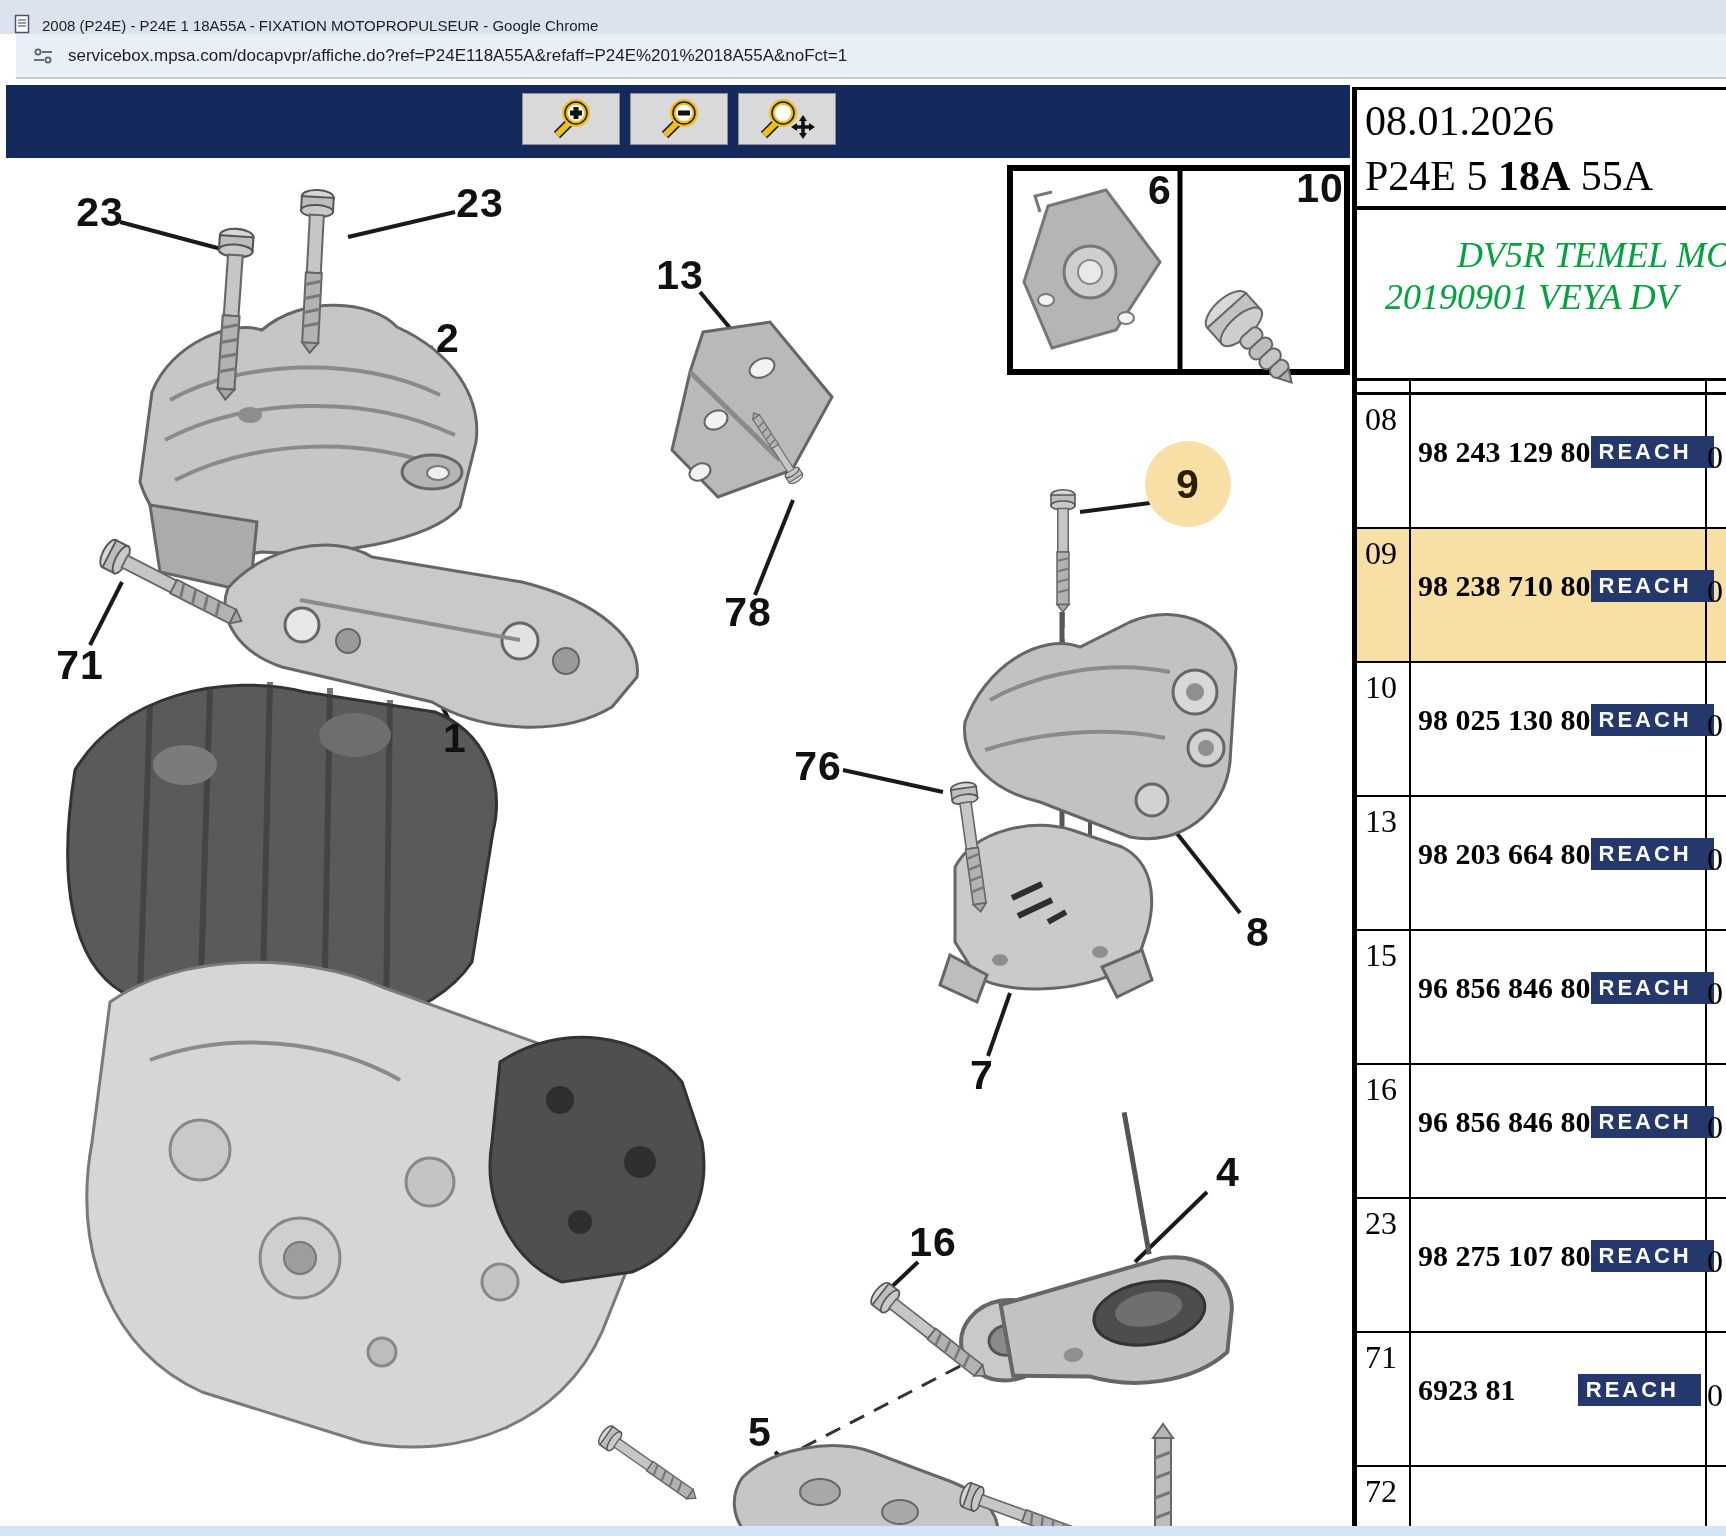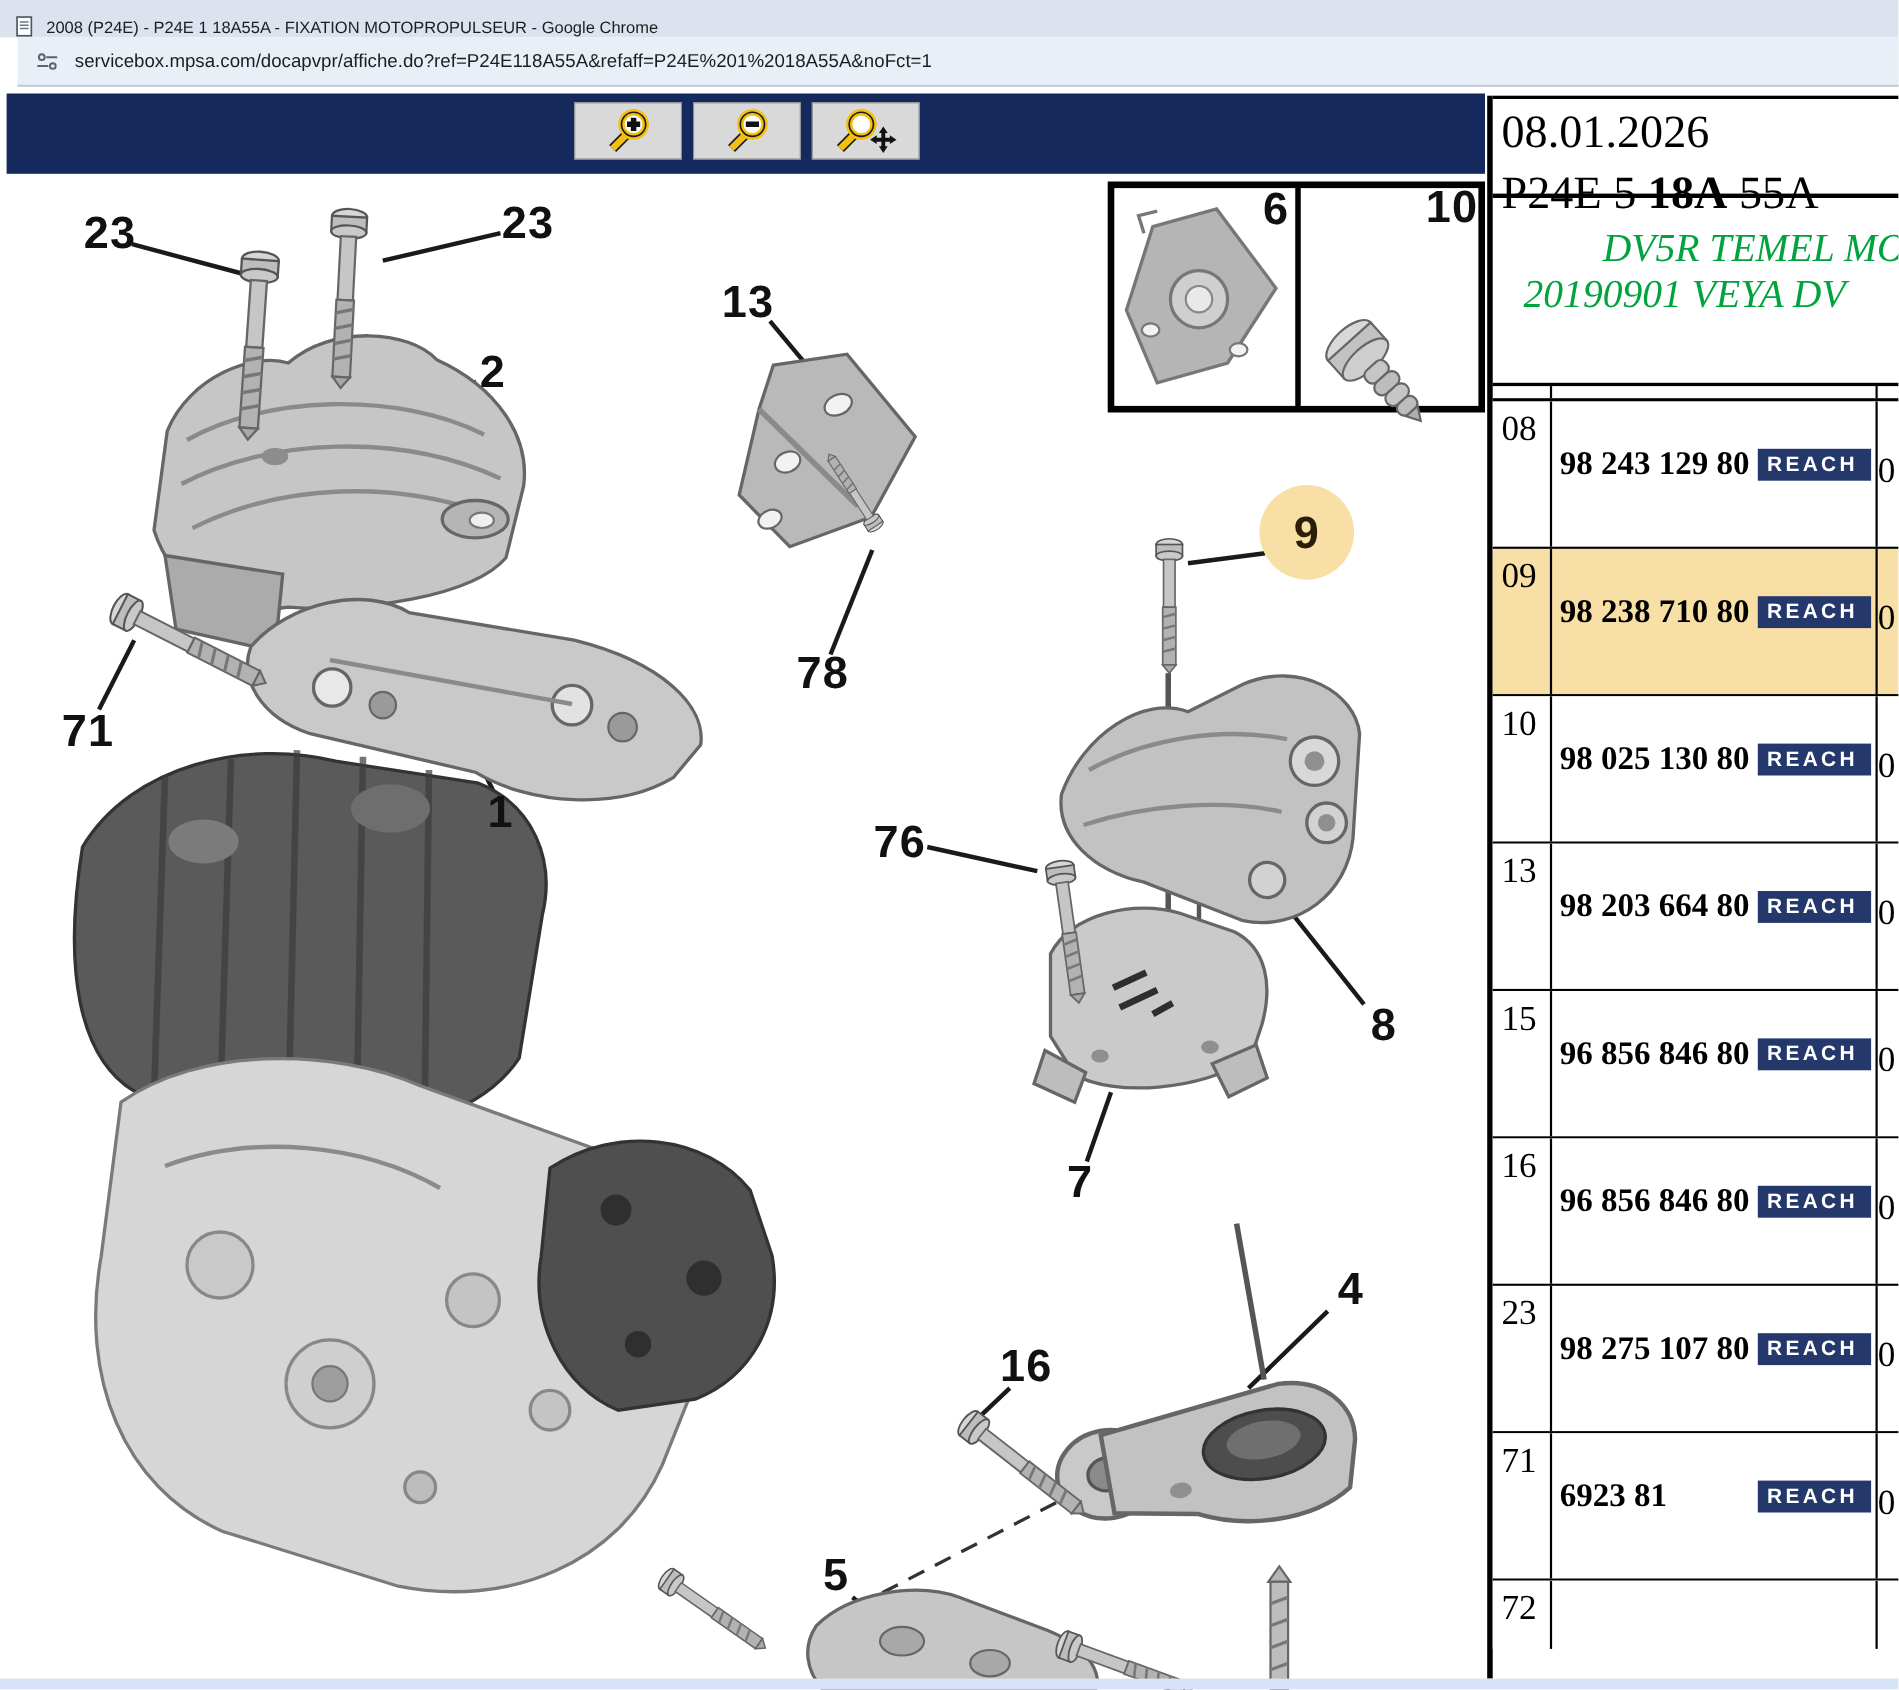--- a/index.html
+++ b/index.html
@@ -46,21 +46,21 @@
     display:flex;align-items:center;justify-content:center;
     color:#2b1d06;
   }
   
   .panel{
     position:absolute;left:1352px;top:87px;width:374px;height:1439px;
     border-left:5px solid #000;box-sizing:border-box;background:#fff;
     font-family:"Liberation Serif",serif;
   }
   .datebox{
-    height:93px;border-top:3px solid #000;border-bottom:4px solid #000;
+    height:123px;border-top:3px solid #000;border-bottom:4px solid #000;
     box-sizing:border-box;padding:4px 0 17px 8px;
   }
   .datebox .dline{font-size:42px;line-height:55px;color:#000;white-space:nowrap;}
   .notes{height:168px;box-sizing:border-box;padding-top:24px;overflow:hidden;}
   .notes .nline{
     font-style:italic;font-size:36px;line-height:42px;white-space:nowrap;
   }
   .notes .n1{padding-left:100px;}
   .notes .n2{padding-left:28px;}
   .ptable{border-top:3px solid #000;}
@@ -77,22 +77,22 @@
   .trow.cut{height:62px;border-bottom:none;overflow:hidden;}
   .tref{
     border-right:2px solid #000;box-sizing:border-box;
     font-size:32px;padding:6px 0 0 8px;color:#000;
   }
   .tmain{border-right:2px solid #000;box-sizing:border-box;padding:0 4px 0 7px;}
   .partline{display:flex;align-items:center;margin-top:40px;}
   .tpart{flex:1;font-weight:bold;font-size:30px;color:#000;white-space:nowrap;}
   .treach{
     background:#24386b;color:#fff;font-family:"Liberation Sans",sans-serif;
-    font-weight:bold;font-size:19px;letter-spacing:3px;
-    padding:5px 12px 5px 8px;line-height:1;white-space:nowrap;
+    font-weight:bold;font-size:22px;letter-spacing:3px;
+    padding:5px 22px 5px 8px;line-height:1;white-space:nowrap;
   }
   .treach:empty{display:none;}
   .tqty{font-size:32px;padding-top:44px;overflow:hidden;white-space:nowrap;color:#000;}
 </style>
 </head>
 <body>
 
 <svg class="diagram-svg" width="1726" height="1536" viewBox="0 0 1726 1536">
   <defs>
     <g id="bolt">

